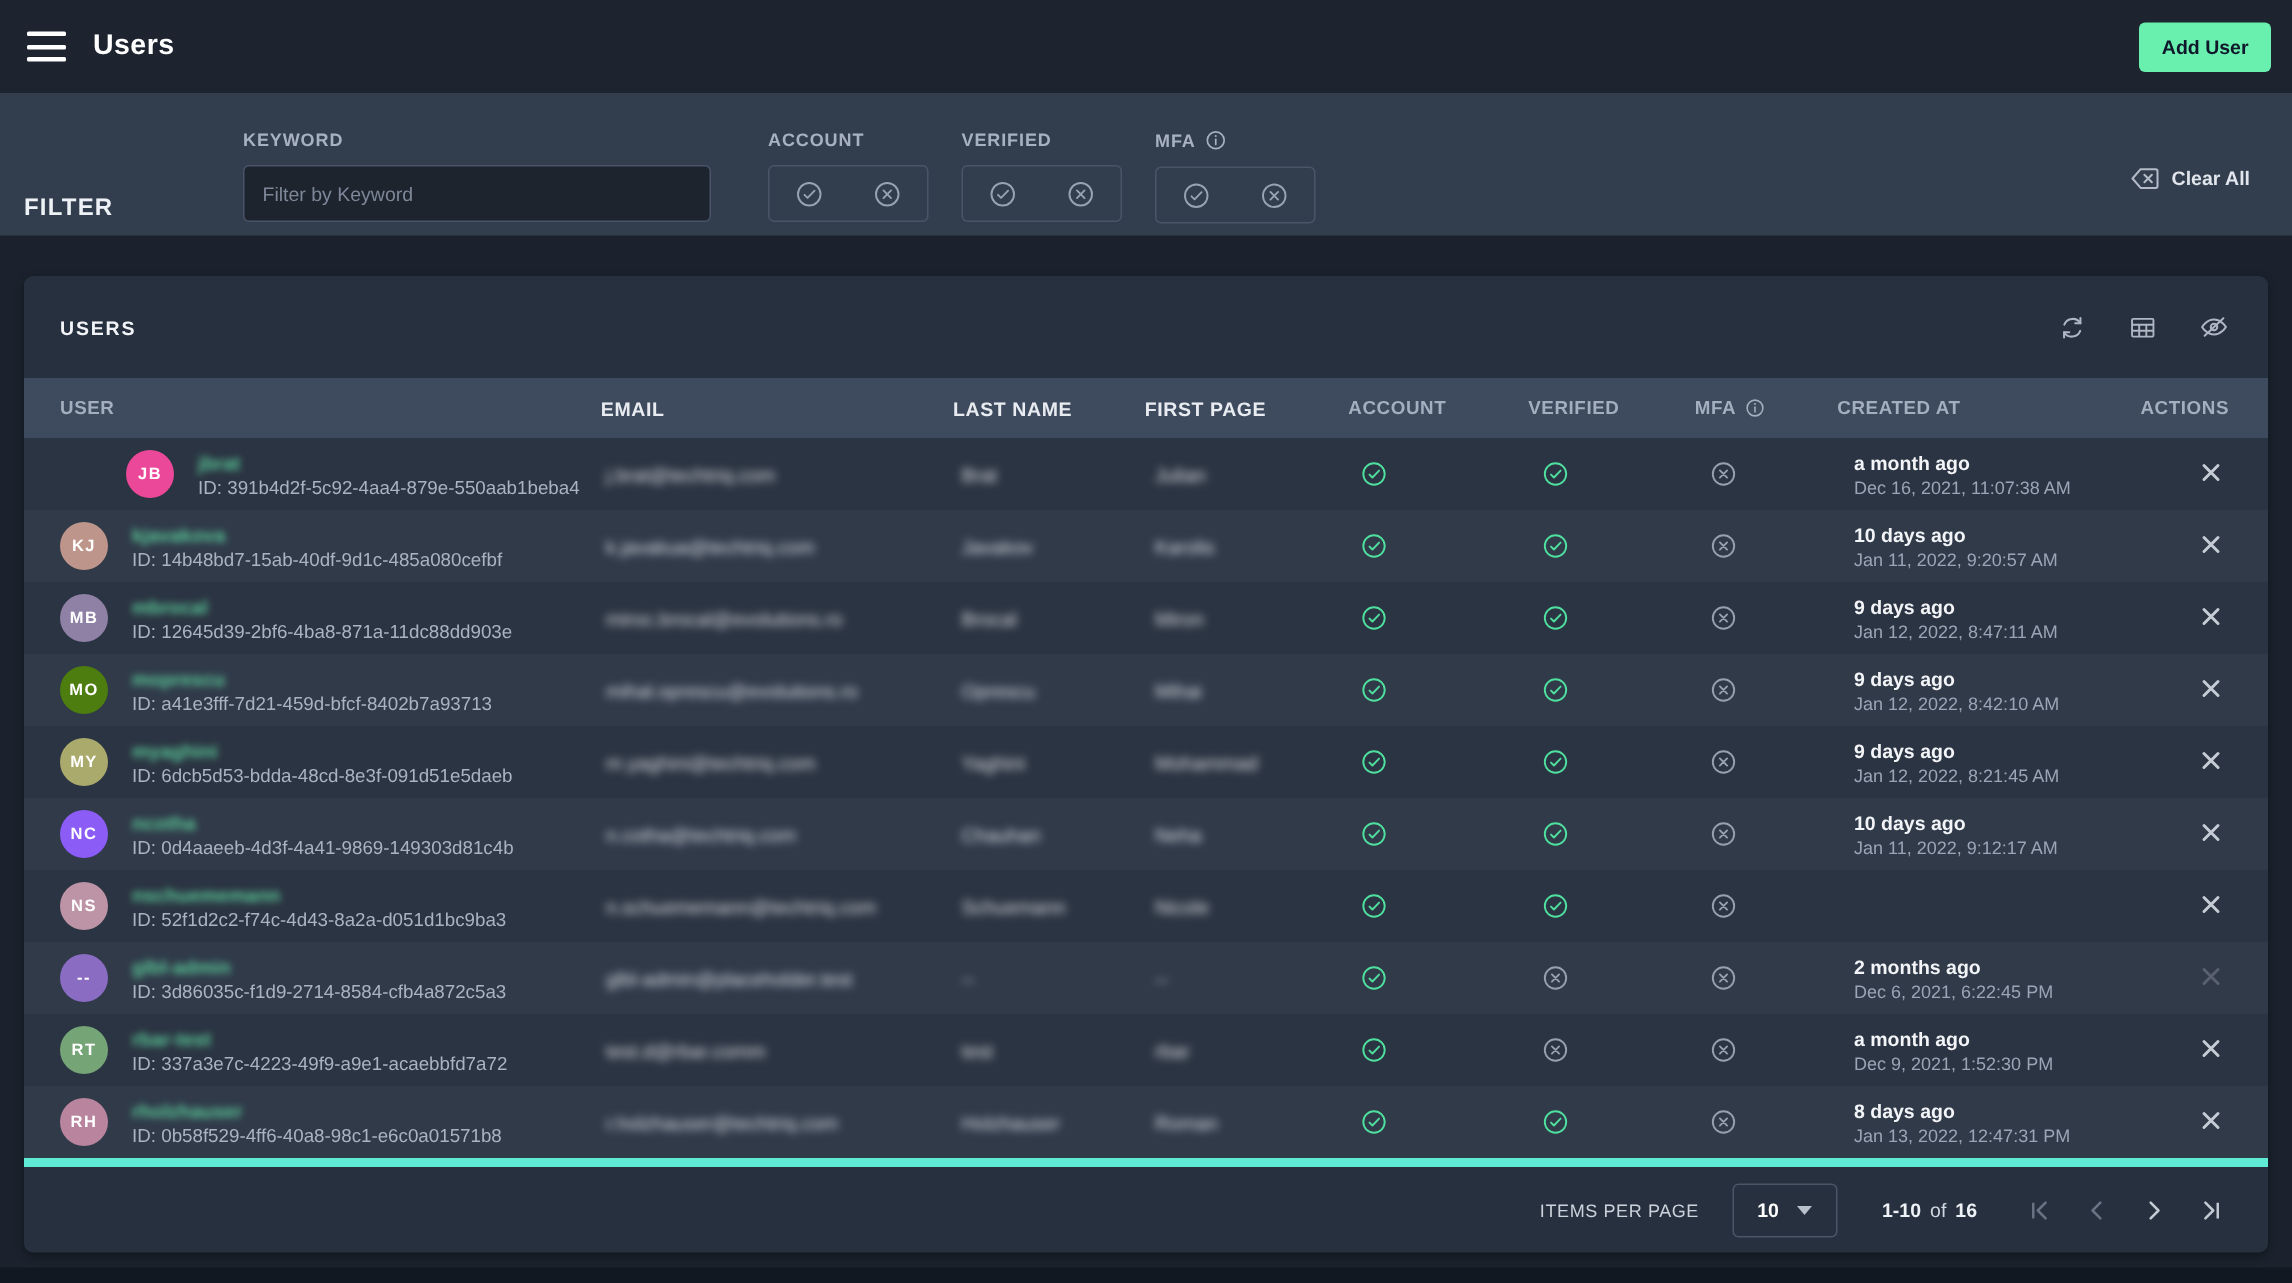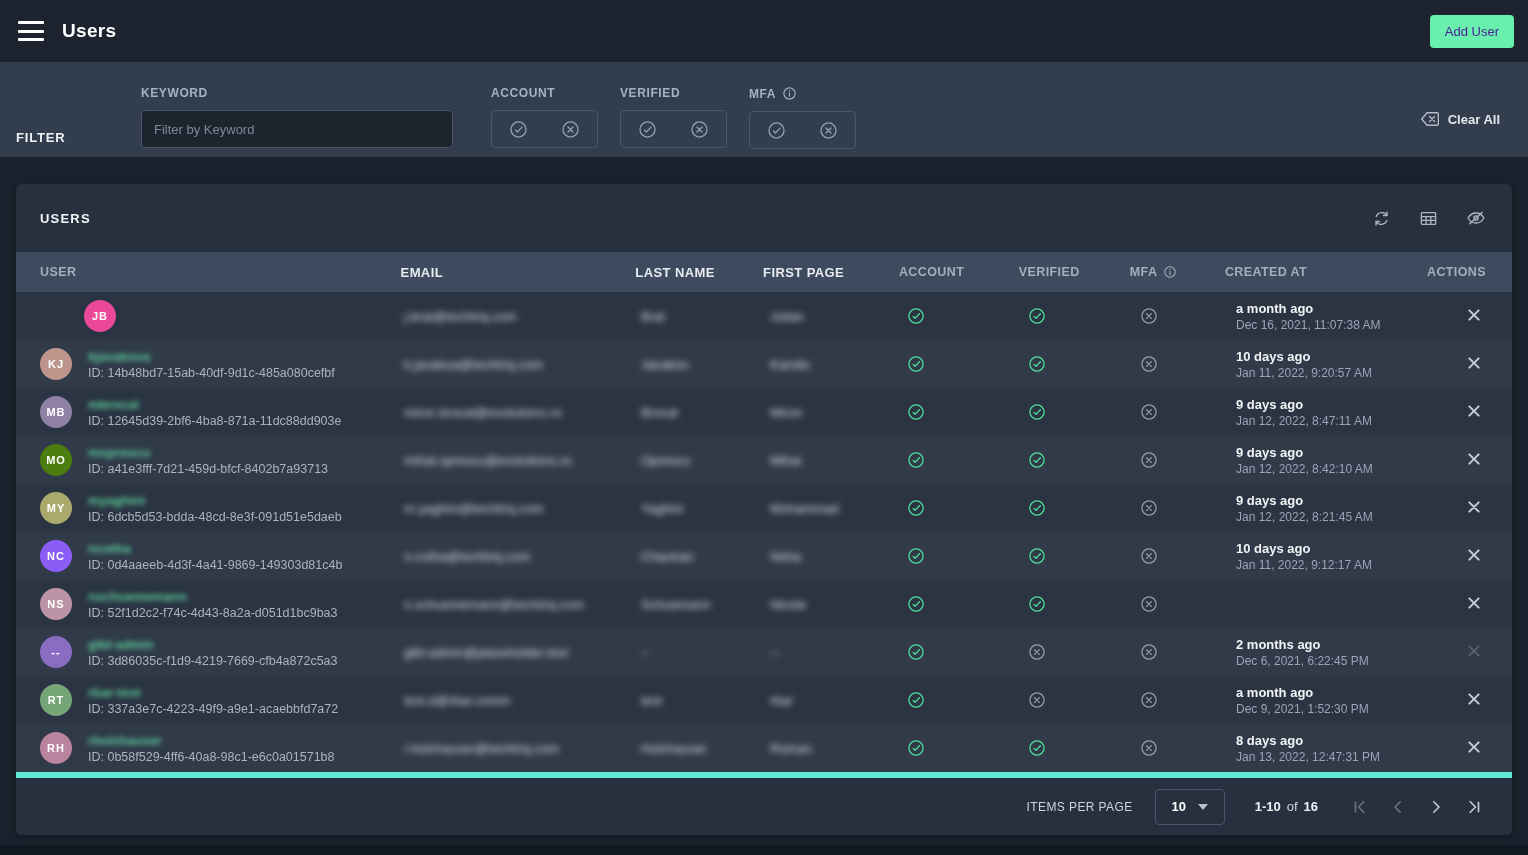--- a/index.html
+++ b/index.html
@@ -7,25 +7,25 @@
   body {
     font-family:"Liberation Sans", sans-serif;
     background:#1b222d; color:#e8ebf0;
     position:relative;
   }
   
   .topbar{height:62px;background:#1d2430;display:flex;align-items:center;padding:0 14px;}
   .hamburger{width:26px;height:20px;display:flex;flex-direction:column;justify-content:space-between;cursor:pointer;margin-left:4px;}
   .hamburger span{display:block;height:3px;background:#fff;border-radius:1px;}
   .topbar-title{font-size:19px;font-weight:bold;color:#fff;margin-left:18px;letter-spacing:.3px;}
-  .add-user{margin-left:auto;background:#69f0ae;color:#4c1d95;border:none;border-radius:4px;
-    font-family:inherit;font-size:13px;font-weight:normal;padding:9px 15px;cursor:pointer;}
+  .add-user{margin-left:auto;background:#69f0ae;color:#0f172a;border:none;border-radius:4px;
+    font-family:inherit;font-size:13px;font-weight:bold;padding:9px 15px;cursor:pointer;}
   
   .filterbar{height:95px;background:#323e4e;display:flex;align-items:flex-start;padding:24px 16px 0 16px;position:relative;}
-  .filter-label{font-size:13px;font-weight:bold;letter-spacing:.8px;color:#eef1f5;margin-top:44px;width:125px;}
+  .filter-label{font-size:16px;font-weight:bold;letter-spacing:.8px;color:#eef1f5;margin-top:44px;width:146px;}
   .f-col{display:flex;flex-direction:column;margin-right:22px;}
   .f-col .lab{font-size:12px;font-weight:bold;letter-spacing:.6px;color:#a7b1c0;margin-bottom:10px;display:flex;align-items:center;gap:6px;}
   .kw-input{width:312px;height:38px;background:#1d242e;border:1px solid #49536a;border-radius:4px;
     color:#cfd6e0;font-family:inherit;font-size:13px;padding:0 12px;outline:none;}
   .kw-input::placeholder{color:#7d8798;}
   .tri-group{width:107px;height:38px;border:1px solid #4b5568;border-radius:4px;display:flex;align-items:center;justify-content:space-around;}
   .icon-btn{background:none;border:none;cursor:pointer;color:#98a2b1;display:flex;align-items:center;padding:2px;}
   .clear-all{position:absolute;right:28px;top:118px;transform:translateY(-50%);top:60%;
     display:flex;align-items:center;gap:8px;background:none;border:none;cursor:pointer;
     color:#e2e6ec;font-family:inherit;font-size:13px;font-weight:bold;}
@@ -220,20 +220,24 @@
     <div class="c-created" style="display:block">CREATED AT</div>
     <div class="c-actions">ACTIONS</div>
   </div>
 
   <div id="tbody">
   <div class="row odd">
     <div class="c-user">
       <div class="avatar" style="background: #ec4899; margin-left: 44px;">
             <span>JB</span>
           </div>
+      <div class="u-meta">
+        <span class="u-name redacted soft">jbrat</span>
+        <span class="u-id"><span>ID:</span> <span>391b4d2f-5c92-4aa4-879e-550aab1beba4</span></span>
+      </div>
     </div>
     <div class="c-email redacted">j.brat@techtriq.com</div>
     <div class="c-last redacted">Brat</div>
     <div class="c-first redacted">Julian</div>
     <div class="c-account">
           <span class="stat ok">
             <svg width="18" height="18" viewBox="0 0 24 24" fill="none" stroke="currentColor" stroke-width="1.7">
               <circle cx="12" cy="12" r="9.5"></circle>
               <path d="M8 12.5l2.6 2.6L16.5 9" stroke-linecap="round" stroke-linejoin="round"></path>
             </svg>
@@ -564,21 +568,21 @@
     </div>
   </div>
 
   <div class="row even">
     <div class="c-user">
       <div class="avatar" style="background: rgb(138, 108, 195);">
             <span>--</span>
           </div>
       <div class="u-meta">
         <span class="u-name redacted soft">glbl-admin</span>
-        <span class="u-id"><span>ID:</span> <span>3d86035c-f1d9-4219-7669-cfb4a872c5a3</span></span>
+        <span class="u-id"><span>ID:</span> <span>3d86035c-f1d9-2714-8584-cfb4a872c5a3</span></span>
       </div>
     </div>
     <div class="c-email redacted">glbl-admin@placeholder.test</div>
     <div class="c-last redacted">--</div>
     <div class="c-first redacted">--</div>
     <div class="c-account">
           <span class="stat ok">
             <svg width="18" height="18" viewBox="0 0 24 24" fill="none" stroke="currentColor" stroke-width="1.7">
               <circle cx="12" cy="12" r="9.5"></circle>
               <path d="M8 12.5l2.6 2.6L16.5 9" stroke-linecap="round" stroke-linejoin="round"></path>

